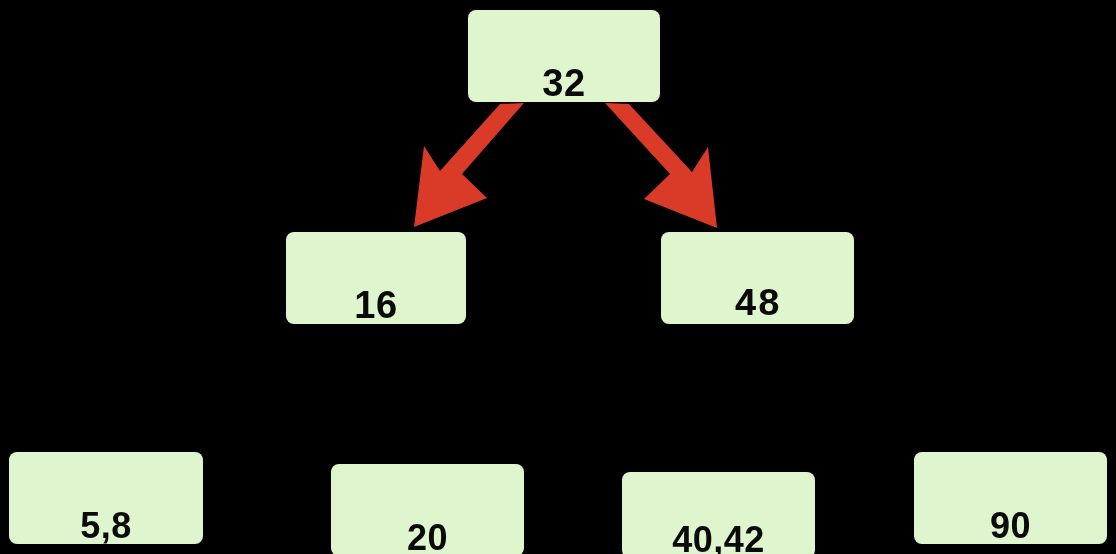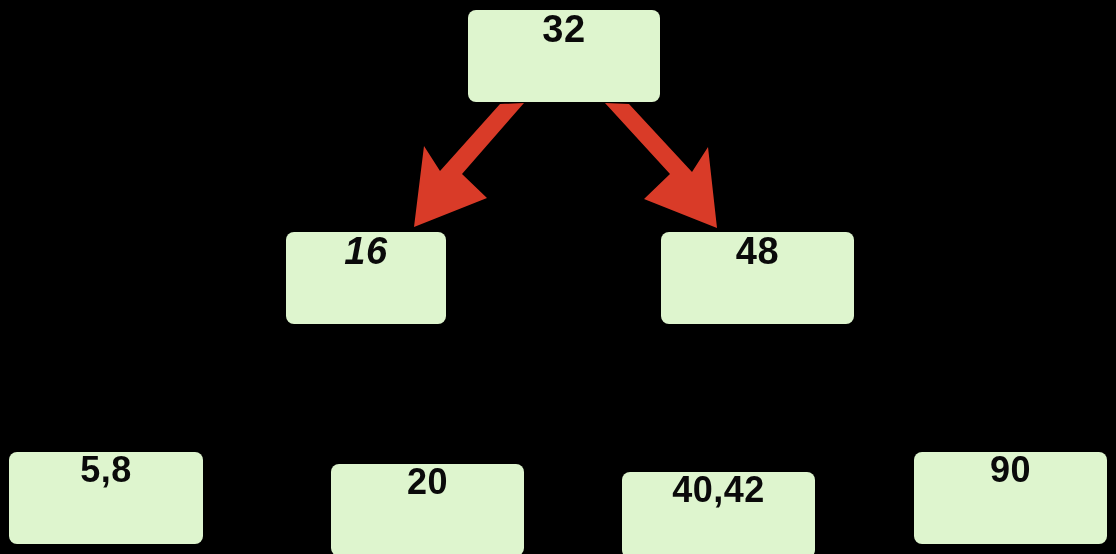--- a/index.html
+++ b/index.html
@@ -16,21 +16,21 @@
     height: 554px;
     background: #000000;
     overflow: hidden;
   }
   .node {
     position: absolute;
     box-sizing: border-box;
     background: #DEF5CE;
     border-radius: 8px;
     display: flex;
-    align-items: flex-start;
+    align-items: flex-end;
     justify-content: center;
     color: #0A0A0A;
     font-weight: bold;
     letter-spacing: 0.5px;
     user-select: none;
   }
   .node-label {
     display: block;
     line-height: 1;
   }
@@ -55,25 +55,25 @@
 
     <polygon fill="#D93B28" points="524,103 500,104 440,171 424,146 414,227 487,198 462,174"></polygon>
 
     <polygon fill="#D93B28" points="605,103 629,104 692,172 708,147 717,228 644,199 670,174"></polygon>
   </svg>
 
   <div class="node lvl-root" style="left:468px; top:10px; width:192px; height:92px;">
     <span class="node-label">32</span>
   </div>
 
-  <div class="node lvl-mid" style="left:286px; top:232px; width:160px; height:92px;font-style:italic;">
+  <div class="node lvl-mid" style="left:286px; top:232px; width:180px; height:92px;">
     <span class="node-label">16</span>
   </div>
 
-  <div class="node lvl-mid" style="left:661px; top:232px; width:193px; height:92px;">
+  <div class="node lvl-mid" style="left:661px; top:232px; width:193px; height:92px;font-family:Liberation Mono, monospace;">
     <span class="node-label">48</span>
   </div>
 
   <div class="node lvl-leaf" style="left:9px; top:452px; width:194px; height:92px;">
     <span class="node-label">5,8</span>
   </div>
 
   <div class="node lvl-leaf" style="left:331px; top:464px; width:193px; height:92px;">
     <span class="node-label">20</span>
   </div>

